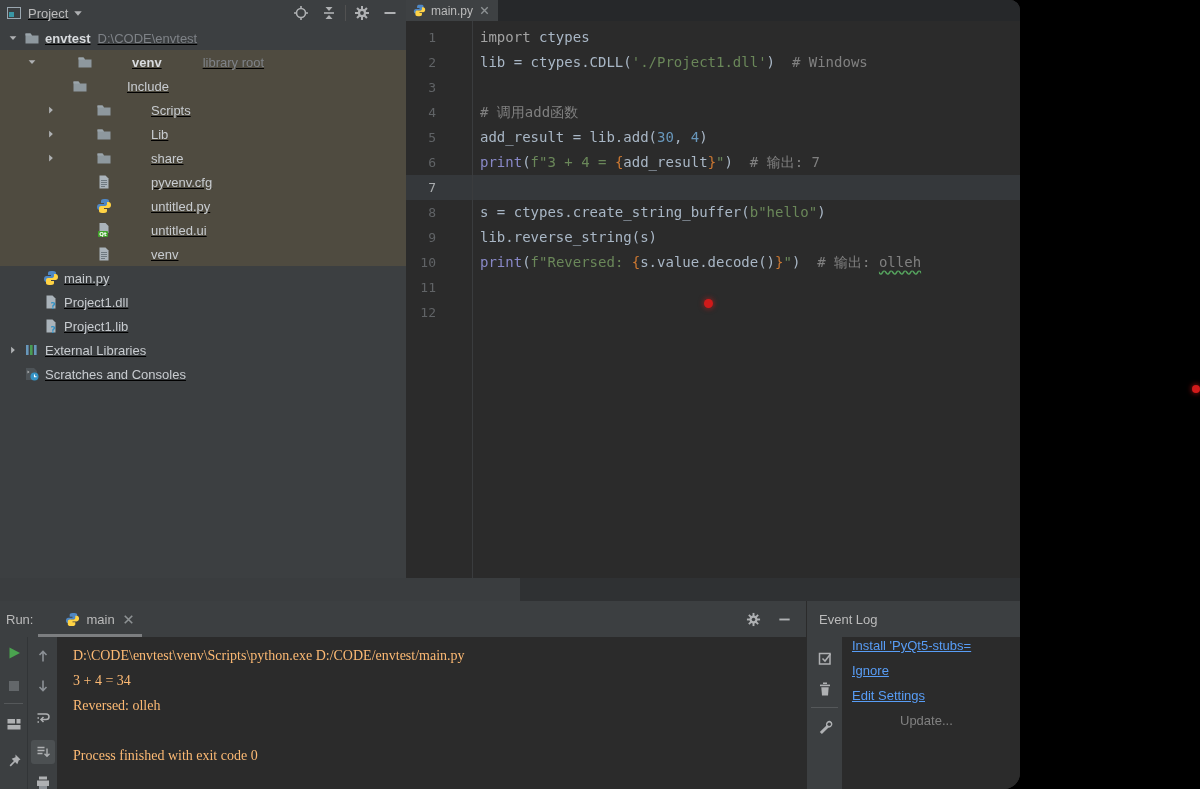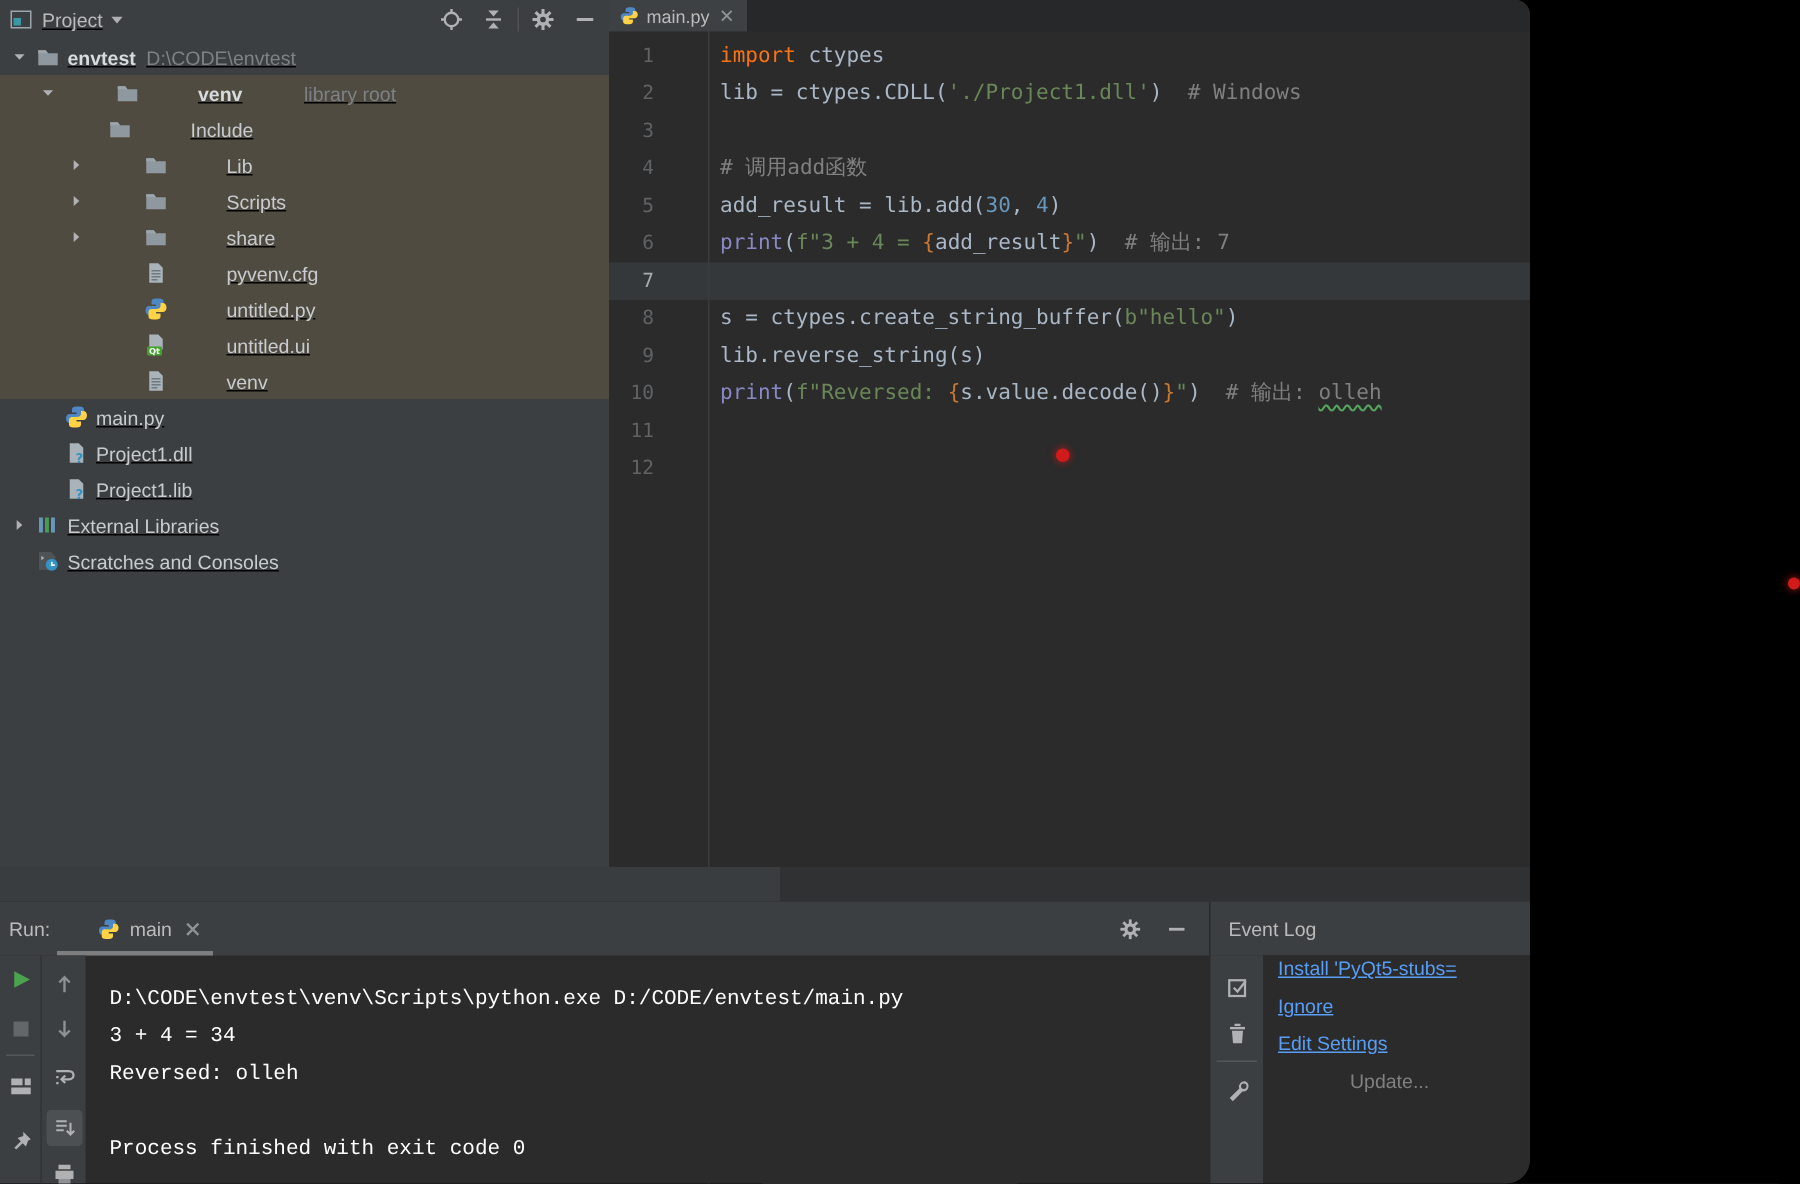--- a/index.html
+++ b/index.html
@@ -39,21 +39,21 @@
           font-family:"DejaVu Sans Mono", monospace; font-size:14px; }
   .gutter-line { position:absolute; left:66px; top:0; bottom:-553px; width:1px;
                  background:#3A3C3E; }
   .code-line { height:25px; line-height:25px; display:flex; padding-left:6px; }
   .code-line.current { background:#35383B; }
   .code-line .ln { width:24px; text-align:right; color:#606366; flex:none;
                    font-size:13px; }
   .code-line.current .ln { color:#A9ACAE; }
   .code-line .fold { width:44px; flex:none; }
   .code-text { white-space:pre; }
-  .tk-kw { color:#f97316; } .tk-txt { color:#A9B7C6; } .tk-str { color:#6A8759; }
+  .tk-kw { color:#a3a3a3; } .tk-txt { color:#A9B7C6; } .tk-str { color:#6A8759; }
   .tk-num { color:#6897BB; } .tk-cmt { color:#808080; } .tk-builtin { color:#8888C6; }
   .tk-brace { color:#CC7832; }
   .tk-typo { color:#808080; text-decoration:underline wavy #55A55E;
              text-decoration-skip-ink:none; text-underline-offset:3px; }
 
   
   .strip-left  { position:absolute; left:0; top:578px; width:520px; height:23px; background:#3A3D3F; }
   .strip-right { position:absolute; left:520px; top:578px; width:500px; height:23px; background:#2F3133; }
 
   
@@ -65,22 +65,22 @@
                        background:#7C7E80; }
   .run-header .icon { width:15px; height:15px; }
   .run-body { position:relative; display:flex; height:152px; }
   .rt-col1 { position:relative; width:27px; background:#3C3F41; flex:none; }
   .rt-col2 { position:relative; width:30px; background:#3C3F41; flex:none;
              border-left:1px solid #323537; }
   .rt-col1 .icon, .rt-col2 .icon { position:absolute; left:50%; transform:translateX(-50%); }
   .hsep { position:absolute; left:4px; right:4px; height:1px; background:#55585A; }
   .tool-selected { position:absolute; left:50%; transform:translateX(-50%); width:24px;
                    height:24px; background:#4C5052; border-radius:3px; }
-  .console { flex:1; padding:17px 0 0 16px; font-family:Liberation Mono, monospace;
-             font-size:14px; line-height:25px; color:#ffffff; white-space:pre; overflow:hidden; }
+  .console { flex:1; padding:6px 0 0 16px; font-family:Liberation Serif, serif;
+             font-size:14px; line-height:25px; color:#fdba74; white-space:pre; overflow:hidden; }
 
   
   .event-log { position:absolute; left:806px; top:601px; width:214px; height:188px; }
   .el-header { height:36px; background:#3C3F41; border-left:1px solid #2B2B2B;
                display:flex; align-items:center; padding-left:12px; color:#BBBBBB; font-size:13px; }
   .el-body { display:flex; height:152px; }
   .el-icons { position:relative; width:36px; background:#3C3F41; flex:none;
               border-left:1px solid #2B2B2B; }
   .el-icons .icon { position:absolute; left:50%; transform:translateX(-50%); }
   .el-content { flex:1; background:#2B2B2B; padding:0 0 0 10px; overflow:hidden;
@@ -197,37 +197,37 @@
                 <path d="M5.5 3.5v9L10.5 8z" fill="#AFB1B3"></path>
               </svg>
             </span>
           </span>
           <span class="icon">
             <svg viewBox="0 0 16 16">
               <path d="M1.5 3.5h5l1.5 2h6.5v8h-13z" fill="#8E989E"></path>
               <path d="M1.5 3.5h5l1.5 2h-6.5z" fill="#9BA5AB"></path>
             </svg>
           </span>
-          <span class="nm">Lib</span>
+          <span class="nm">Scripts</span>
         </div>
         <div class="tree-row selected" style="padding-left: 44px;">
           <span class="chev">
             <span class="icon sm">
               <svg viewBox="0 0 16 16">
                 <path d="M5.5 3.5v9L10.5 8z" fill="#AFB1B3"></path>
               </svg>
             </span>
           </span>
           <span class="icon">
             <svg viewBox="0 0 16 16">
               <path d="M1.5 3.5h5l1.5 2h6.5v8h-13z" fill="#8E989E"></path>
               <path d="M1.5 3.5h5l1.5 2h-6.5z" fill="#9BA5AB"></path>
             </svg>
           </span>
-          <span class="nm">Scripts</span>
+          <span class="nm">Lib</span>
         </div>
         <div class="tree-row selected" style="padding-left: 44px;">
           <span class="chev">
             <span class="icon sm">
               <svg viewBox="0 0 16 16">
                 <path d="M5.5 3.5v9L10.5 8z" fill="#AFB1B3"></path>
               </svg>
             </span>
           </span>
           <span class="icon">

